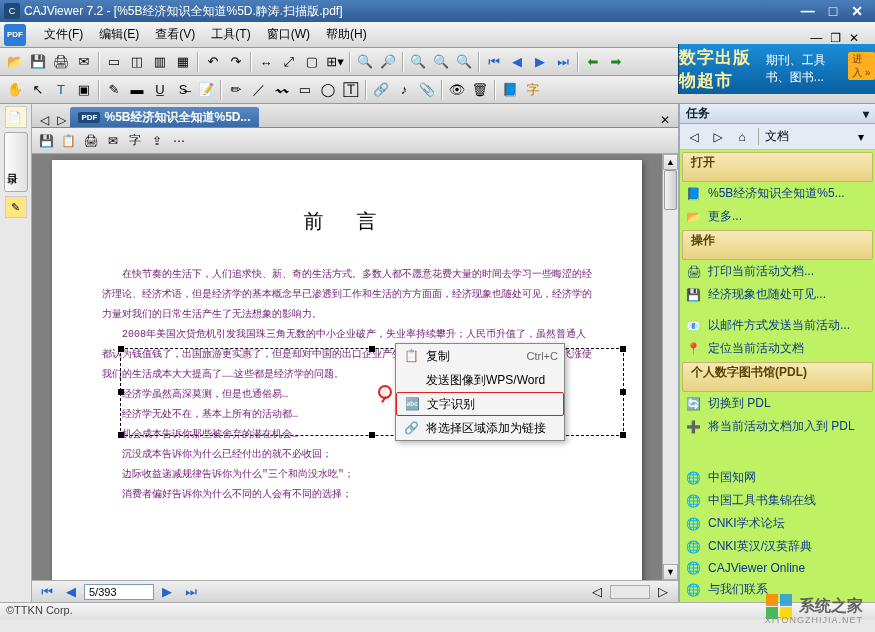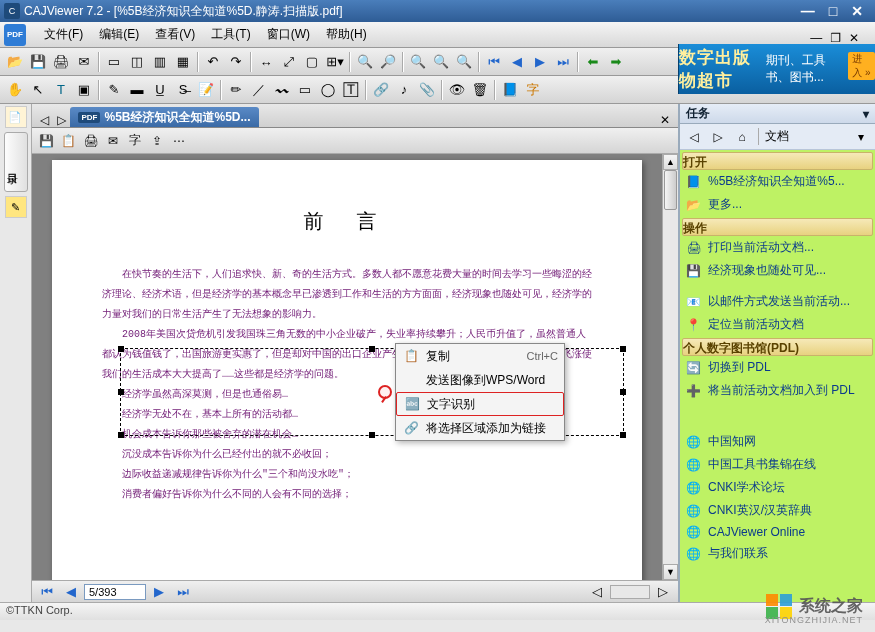--- a/index.html
+++ b/index.html
@@ -39,30 +39,30 @@
 .ctxmenu .lbl{flex:1;padding-left:4px}
 .ctxmenu .sc{color:#666;font-size:11px}
 .ctxmenu .hl{border:1.5px solid #d22;border-radius:2px}
 .rmark{position:absolute;left:326px;top:225px;width:14px;height:14px;border:2px solid #d22;border-radius:50%;background:rgba(255,0,0,0.06)}
 .rmark::after{content:"";position:absolute;left:3px;bottom:-6px;width:2px;height:7px;background:#d22;transform:rotate(35deg)}
 .vscroll{width:16px;background:#e8e8e8;border-left:1px solid #aaa;display:flex;flex-direction:column}
 .vscroll .arr{height:16px;background:linear-gradient(#f5f5f5,#ddd);border:1px solid #aaa;text-align:center;font-size:9px;line-height:14px;cursor:pointer}
 .vscroll .track{flex:1;background:#e8e8e8;position:relative}
 .vscroll .thumb{position:absolute;top:0;left:1px;right:1px;height:40px;background:linear-gradient(90deg,#f5f5f5,#ccc);border:1px solid #999;border-radius:2px}
 .localbar{height:22px;background:linear-gradient(#f0f0f0,#d5d5d5);border-top:1px solid #aaa;display:flex;align-items:center;gap:2px;padding:0 4px}
-.pageinput{width:62px;height:16px;border:1px solid #7a9ac0;background:#fff;padding:0 4px;font-size:11px}
+.pageinput{width:70px;height:16px;border:1px solid #7a9ac0;background:#fff;padding:0 4px;font-size:11px}
 .statusbar{height:18px;background:linear-gradient(#f5f5f5,#e0e0e0);border-top:1px solid #aaa;padding:1px 6px;font-size:11px;color:#444}
 .rightpanel{width:197px;background:#bef264;border-left:2px solid #9ab;display:flex;flex-direction:column}
 .rhead{background:linear-gradient(#e6edf7,#cdd9ea);height:20px;border-bottom:1px solid #9ab;padding:2px 6px;font-weight:bold;color:#123;display:flex;align-items:center}
 .rtabs{height:26px;background:#e4ebf5;display:flex;align-items:center;gap:4px;padding:0 4px;border-bottom:1px solid #b8c5d9}
 .rtabs .t{width:20px;height:20px;display:flex;align-items:center;justify-content:center;cursor:pointer}
 .rtabs .cur{border-left:1px solid #aaa;padding-left:6px;margin-left:2px}
 .rbody{flex:1;overflow:auto;padding:2px 2px}
 .rsection{margin-bottom:2px}
-.rsection .sh{background:linear-gradient(#f6e9b8,#e8d280);height:18px;padding:1px 0;font-weight:bold;color:#5a4200;border:1px solid #c9b36a;border-radius:2px}
+.rsection .sh{background:linear-gradient(#f6e9b8,#e8d280);height:30px;padding:1px 8px;font-weight:bold;color:#5a4200;border:1px solid #c9b36a;border-radius:2px}
 .rsection .item{display:flex;align-items:center;gap:6px;padding:3px 4px;cursor:pointer;color:#0b3b8c}
 .rsection .item .ii{width:16px;text-align:center;font-size:12px}
 .banner{position:absolute;right:0;top:44px;width:197px;height:50px;background:linear-gradient(#1a8dd8,#0a5fa0);color:#fff;display:flex;flex-direction:row;align-items:center;justify-content:center;border-left:1px solid #06416f}
 .banner .b1{font-size:17px;font-weight:bold;letter-spacing:1px;color:#ffef9e}
 .banner .b2{font-size:11px;display:flex;align-items:flex-start;gap:4px}
 .banner .go{background:#ffb020;color:#7a3b00;padding:0 4px;border-radius:2px;font-size:10px}
 .watermark{position:absolute;right:12px;bottom:12px;display:flex;align-items:center;gap:6px;opacity:.9}
 .watermark .logo{display:flex}
 .watermark .sq{width:12px;height:12px;margin:1px}
 .watermark .txt{font-size:16px;font-weight:bold;color:#555;font-family:Liberation Serif, serif}

